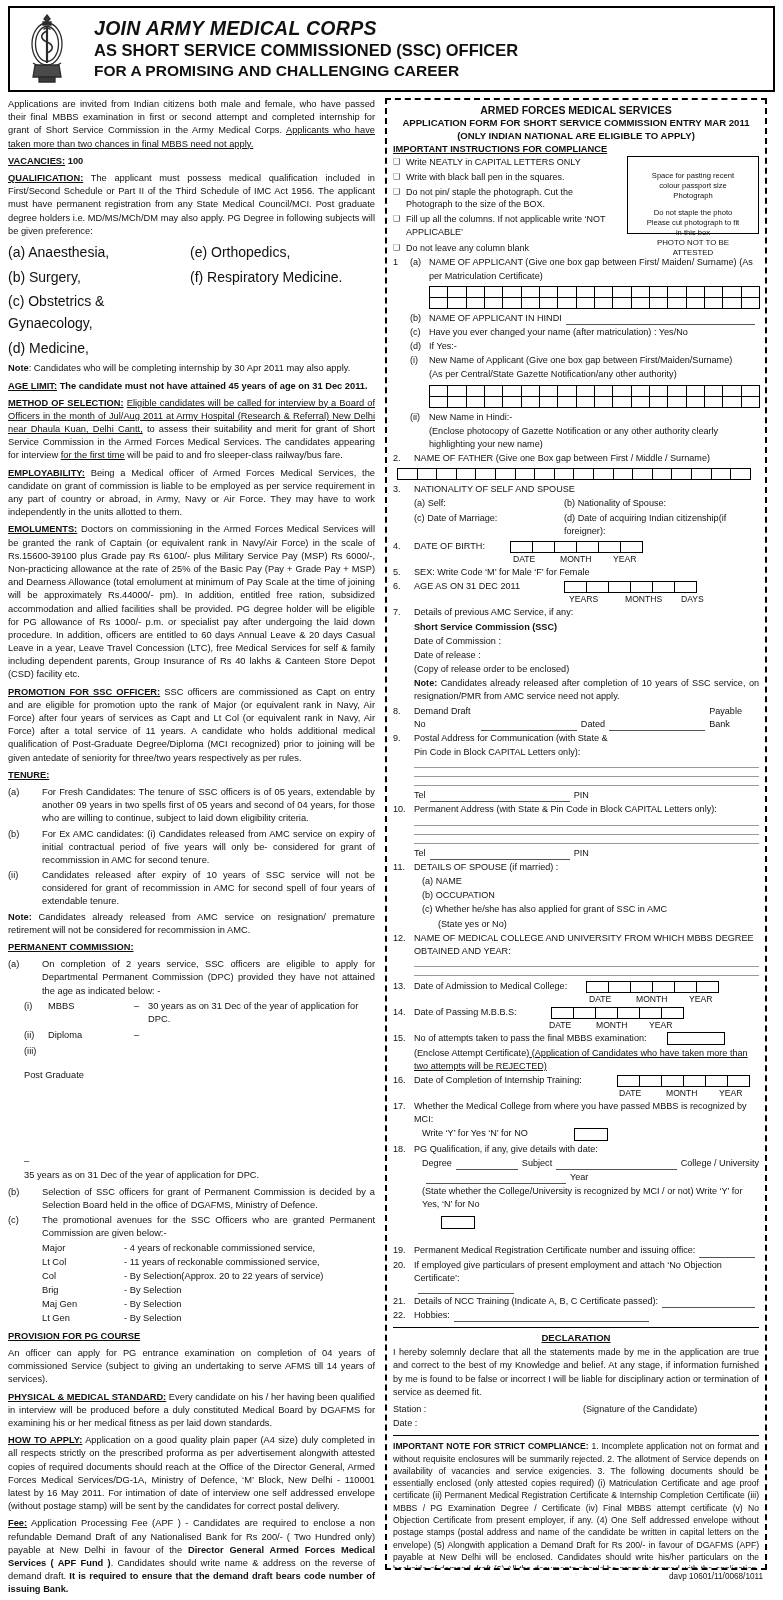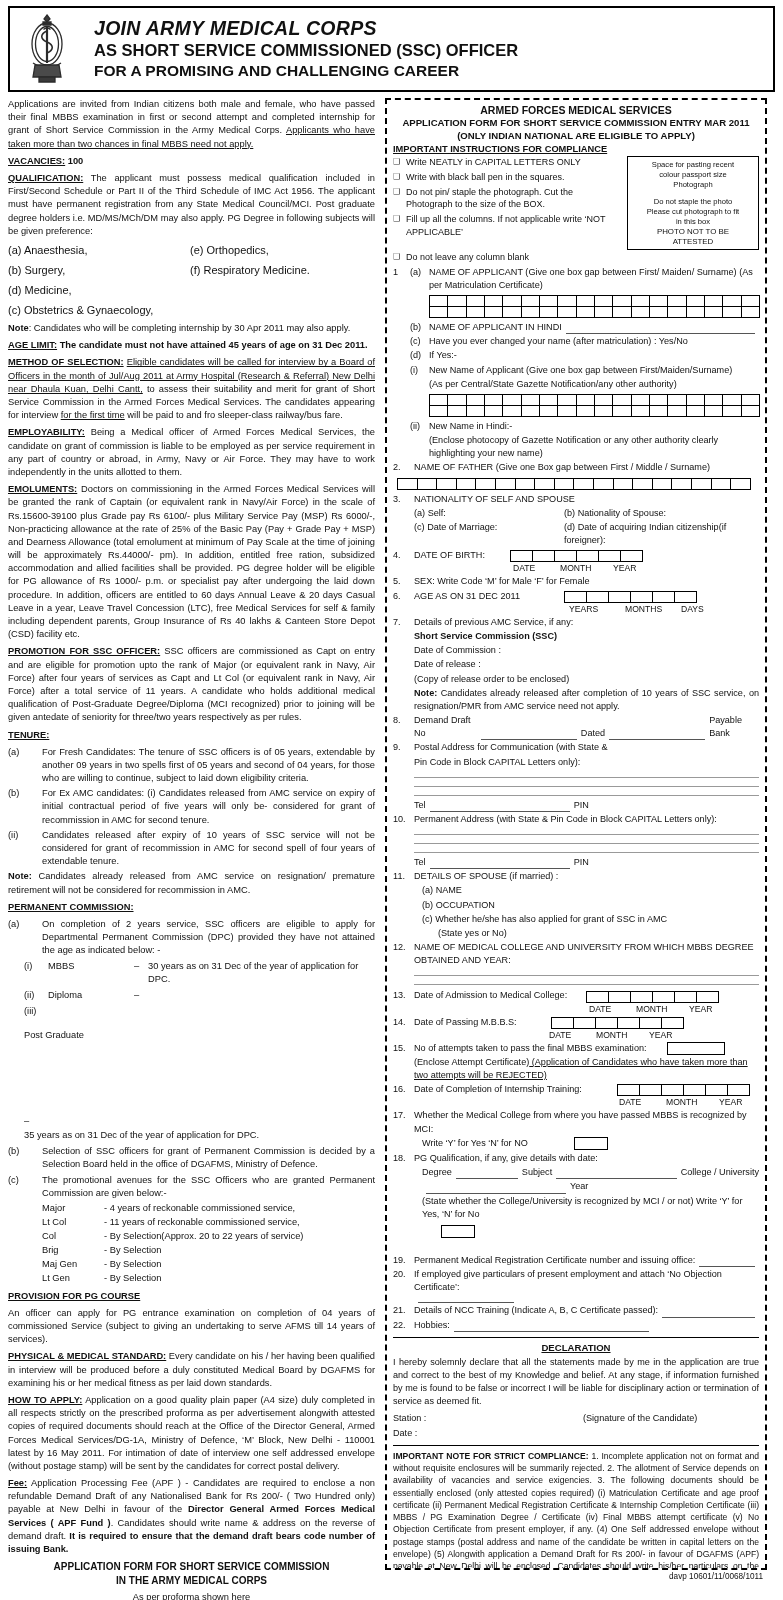--- a/index.html
+++ b/index.html
@@ -40,26 +40,26 @@
   }
   .p.nj { text-align:left; }
   .u { text-decoration:underline; }
   .b { font-weight:bold; }
   .bu { font-weight:bold; text-decoration:underline; }
 
   .li { display:flex; font-size:9.3px; line-height:1.42; margin-bottom:2px; }
   .li .mk { flex:0 0 auto; }
   .li .tx { flex:1; text-align:justify; }
 
-  .two-col-list { display:flex; font-size:11px; line-height:1.55; margin-bottom:3px; }
+  .two-col-list { display:flex; font-size:14px; line-height:1.55; margin-bottom:3px; }
   .two-col-list .c1 { width:182px; }
   .two-col-list .c2 { flex:1; }
 
   .indent1 { padding-left:16px; }
-  .indent2 { padding-left:34px; }
+  .indent2 { padding-left:34px;gap:20px; }
 
   .rowitem { display:flex; font-size:9.3px; line-height:1.5; }
   .rowitem .kk { width:62px; flex:0 0 62px; }
   .rowitem .v { flex:1; }
   .cform { font-size:10px; font-weight:bold; line-height:1.42; text-align:center; }
   .cform2 { font-size:9.3px; line-height:1.45; text-align:center; }
 
   
   .formbox {
     border:2px dashed #000;
@@ -79,21 +79,21 @@
   .ins .bx {
     flex:0 0 13px; font-size:8px; color:#333;
     font-family:"DejaVu Sans", sans-serif;
   }
   .ins .tt { flex:1; }
 
   .photobox {
     width:132px; flex:0 0 132px;
     border:1px solid #000;
     font-size:7.6px; line-height:1.32; text-align:center;
-    padding:3px 3px 4px 3px; height:94px;
+    padding:14px 3px 4px 3px; height:78px;
   }
   .photobox .s2 { margin-top:7px; }
   .photobox .s3 { font-size:7.9px; }
 
   .q { font-size:9.1px; line-height:1.45; display:flex; margin-bottom:1px; }
   .q .num { flex:0 0 17px; }
   .q .num.w2 { flex:0 0 21px; }
   .q .sub { flex:0 0 19px; }
   .q .body { flex:1; }
 
@@ -167,25 +167,25 @@
 
       <div class="two-col-list">
         <div class="c1">(a)   Anaesthesia,</div>
         <div class="c2">(e)  Orthopedics,</div>
       </div>
       <div class="two-col-list">
         <div class="c1">(b)   Surgery,</div>
         <div class="c2">(f)   Respiratory Medicine.</div>
       </div>
       <div class="two-col-list">
+        <div class="c1">(c)   Obstetrics &amp; Gynaecology,</div>
+        <div class="c2"></div>
+      </div>
+      <div class="two-col-list">
         <div class="c1">(d)   Medicine,</div>
-        <div class="c2"></div>
-      </div>
-      <div class="two-col-list">
-        <div class="c1">(c)   Obstetrics &amp; Gynaecology,</div>
         <div class="c2"></div>
       </div>
 
       <p class="p"><span class="b">Note</span><span>: Candidates who will be completing internship by 30 Apr 2011 may also apply.</span></p>
 
       <p class="p"><span class="bu">AGE LIMIT:</span> <span class="b">The candidate must not have attained 45 years of age on 31 Dec 2011.</span></p>
 
       <p class="p"><span class="bu">METHOD OF  SELECTION:</span> <span class="u">Eligible candidates will be called for interview by a Board of Officers in the  month of  Jul/Aug 2011 at Army Hospital (Research &amp; Referral)  New Delhi  near Dhaula Kuan, Delhi Cantt,</span><span> to assess their suitability and merit for grant of Short Service Commission in the Armed  Forces  Medical Services. The candidates appearing for interview </span><span class="u">for the first time</span><span> will be paid to and fro sleeper-class railway/bus fare.</span></p>
 
       <p class="p"><span class="bu">EMPLOYABILITY:</span> <span>Being a Medical officer of Armed  Forces  Medical  Services, the  candidate  on grant  of commission is liable to be employed  as per  service requirement  in  any  part  of country or abroad, in Army, Navy  or  Air Force. They may have to work independently in the units allotted to them.</span></p>

